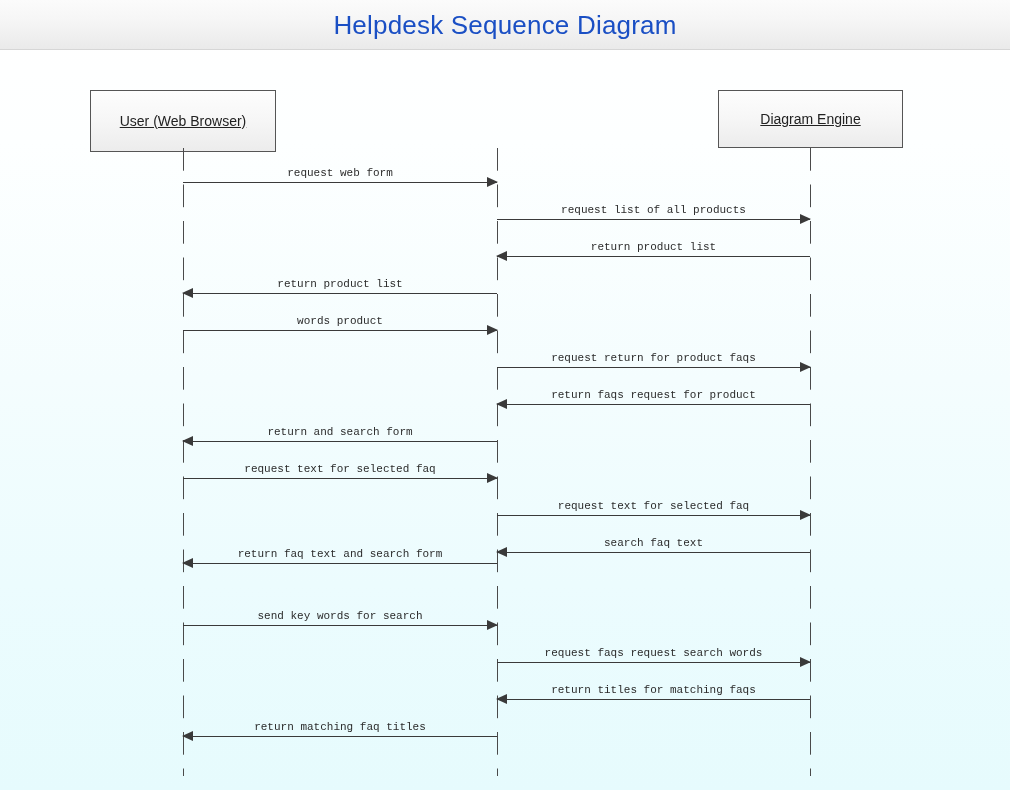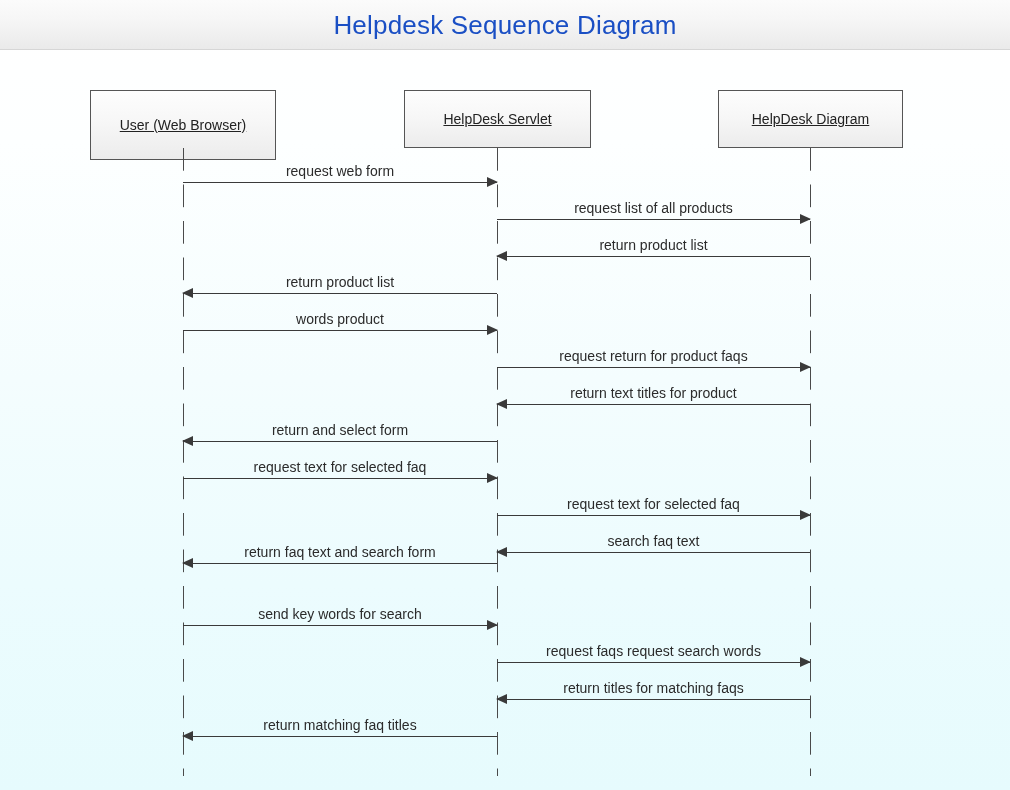--- a/index.html
+++ b/index.html
@@ -112,43 +112,41 @@
   }
   .msg.left .msg-head {
     left: -1px;
     border-right: 11px solid #3a3a3a;
   }
   .msg-label {
     position: absolute;
     bottom: 4px;
     width: 100%;
     text-align: center;
-    font-size: 14px;
+    font-size: 11px;
     color: #2b2b2b;
     white-space: nowrap;
+    font-family: Liberation Mono, monospace;
   }
 </style>
 </head>
 <body>
 
 <div id="header-band">
   <div id="page-title">Helpdesk Sequence Diagram</div>
 </div>
 
 <div id="diagram">
-    <div class="actor-box" style="left: 90px; top: 40px; width: 186px; height: 70px;">
+    <div class="actor-box" style="left: 90px; top: 40px; width: 186px; height: 62px;">
       <span class="actor-label">User (Web Browser)</span>
     </div>
     <div class="lifeline" style="left: 183px; top: 98px; height: 628px;"></div>
-    <div class="actor-box" style="left: 404px; top: 40px; width: 187px; height: 58px;">
-      <span class="actor-label">HelpDesk Servlet</span>
-    </div>
     <div class="lifeline" style="left: 497px; top: 98px; height: 628px;"></div>
     <div class="actor-box" style="left: 718px; top: 40px; width: 185px; height: 58px;">
-      <span class="actor-label">HelpDesk Diagram</span>
+      <span class="actor-label">Diagram Engine</span>
     </div>
     <div class="lifeline" style="left: 810px; top: 98px; height: 628px;"></div>
     <div class="msg right" style="left: 183px; top: 132px; width: 314px;">
       <div class="msg-line"></div>
       <div class="msg-head"></div>
       <div class="msg-label">request web form</div>
     </div>
     <div class="msg right" style="left: 497px; top: 169px; width: 313px;">
       <div class="msg-line"></div>
       <div class="msg-head"></div>
@@ -170,26 +168,26 @@
       <div class="msg-label">words product</div>
     </div>
     <div class="msg right" style="left: 497px; top: 317px; width: 313px;">
       <div class="msg-line"></div>
       <div class="msg-head"></div>
       <div class="msg-label">request return for product faqs</div>
     </div>
     <div class="msg left" style="left: 497px; top: 354px; width: 313px;">
       <div class="msg-line"></div>
       <div class="msg-head"></div>
-      <div class="msg-label">return text titles for product</div>
+      <div class="msg-label">return faqs request for product</div>
     </div>
     <div class="msg left" style="left: 183px; top: 391px; width: 314px;">
       <div class="msg-line"></div>
       <div class="msg-head"></div>
-      <div class="msg-label">return and select form</div>
+      <div class="msg-label">return and search form</div>
     </div>
     <div class="msg right" style="left: 183px; top: 428px; width: 314px;">
       <div class="msg-line"></div>
       <div class="msg-head"></div>
       <div class="msg-label">request text for selected faq</div>
     </div>
     <div class="msg right" style="left: 497px; top: 465px; width: 313px;">
       <div class="msg-line"></div>
       <div class="msg-head"></div>
       <div class="msg-label">request text for selected faq</div>

